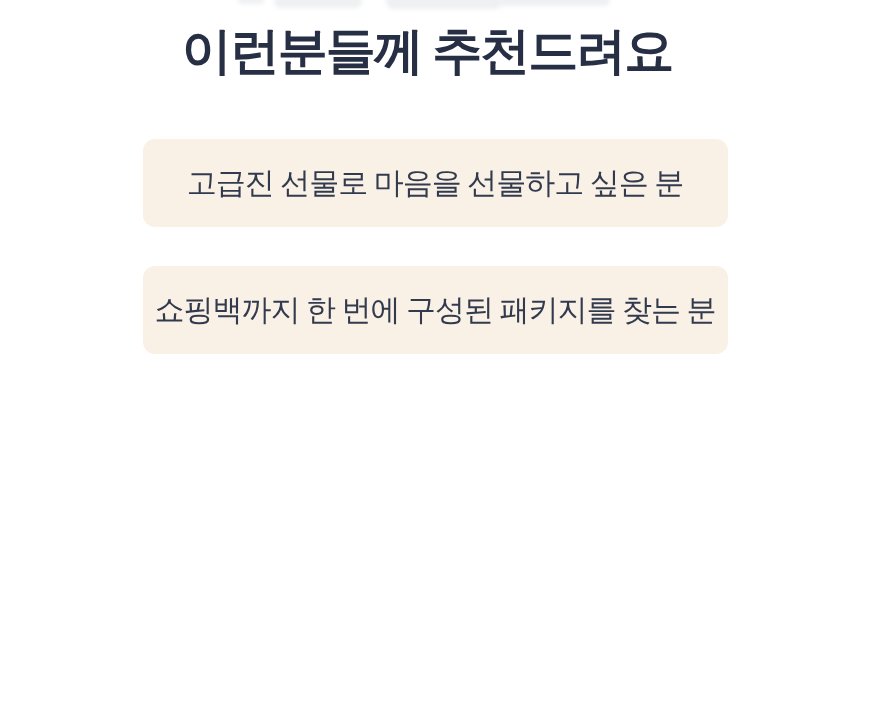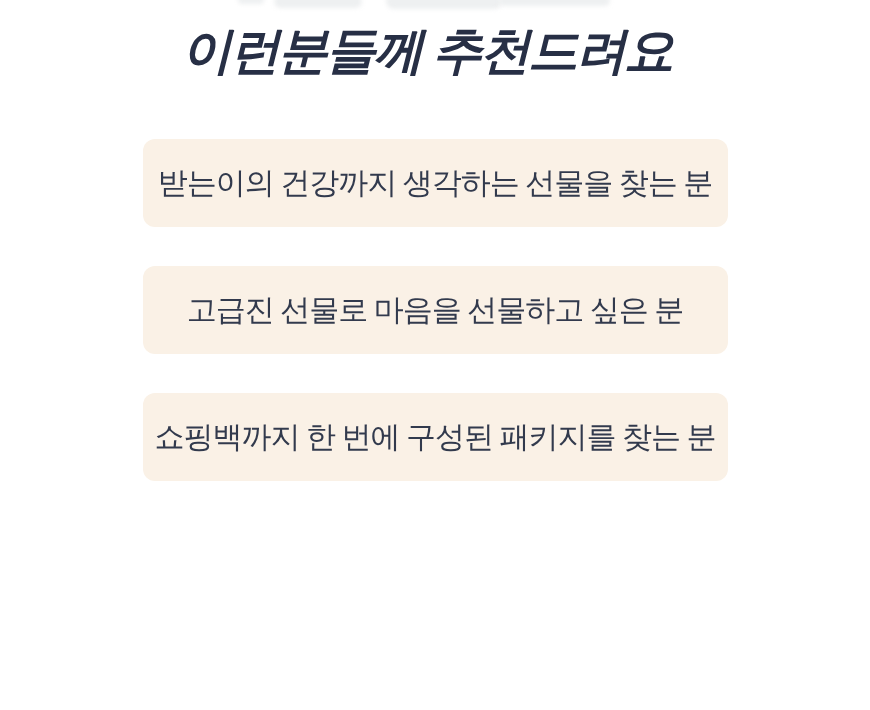--- a/index.html
+++ b/index.html
@@ -30,21 +30,20 @@
   .blob-4 { left: 238px; top: -4px; width: 26px;  height: 8px;  background: #f4f5f6; }
 
   .title {
     margin: 16px 16px 0 0;
     text-align: center;
     font-size: 50px;
     font-weight: 700;
     letter-spacing: -2px;
     line-height: 1.42;
     color: var(--title-color, #272f45);
-    font-style: italic;
   }
 
   .cards {
     width: 585px;
     margin: 52px auto 0 auto;
   }
   .card {
     height: 88px;
     margin-bottom: 39px;
     border-radius: 12px;
@@ -69,21 +68,18 @@
   <div class="blob blob-4"></div>
   <div class="blob blob-1" style="background: rgb(238, 240, 241);"></div>
   <div class="blob blob-2" style="background: rgb(238, 240, 241);"></div>
   <div class="blob blob-3"></div>
 </div>
 
 <h1 class="title">이런분들께 추천드려요</h1>
 
 <div class="cards">
   <div class="card">
-    <span class="card-label">받는이의 건강까지 생각하는 선물을 찾는 분</span>
-  </div>
-  <div class="card">
     <span class="card-label">고급진 선물로 마음을 선물하고 싶은 분</span>
   </div>
   <div class="card">
     <span class="card-label">쇼핑백까지 한 번에 구성된 패키지를 찾는 분</span>
   </div>
 </div>
 
 </body></html>

